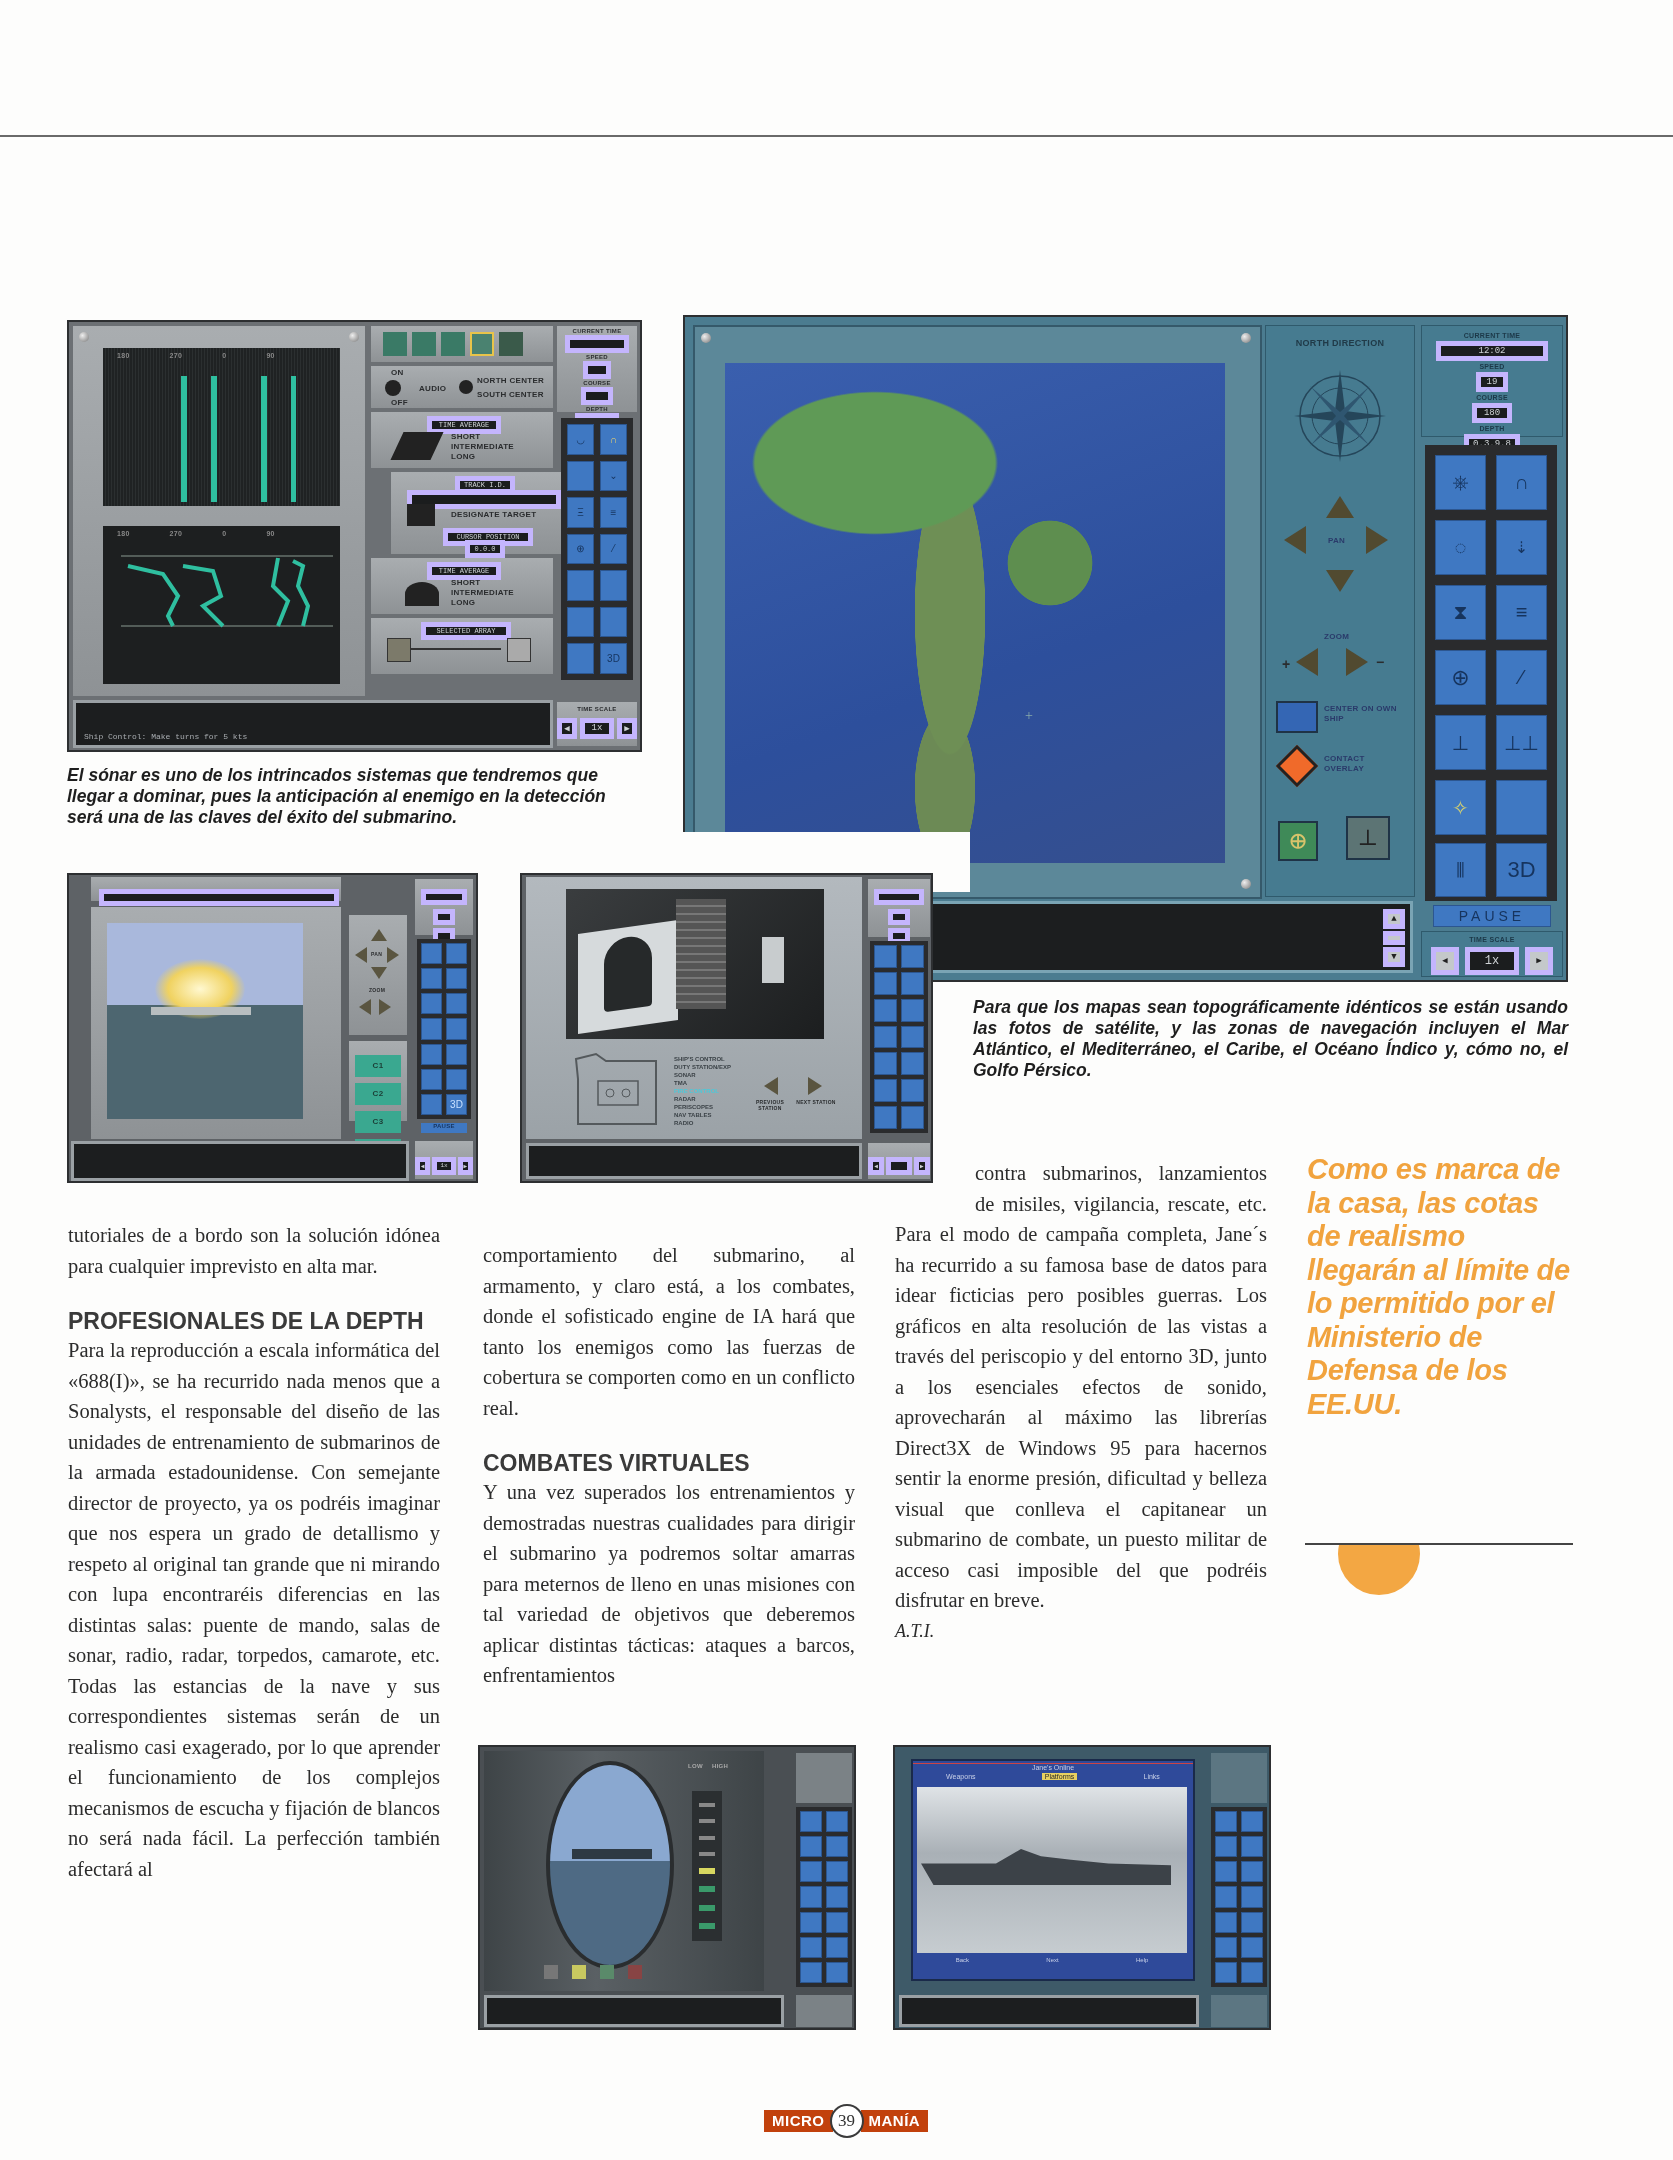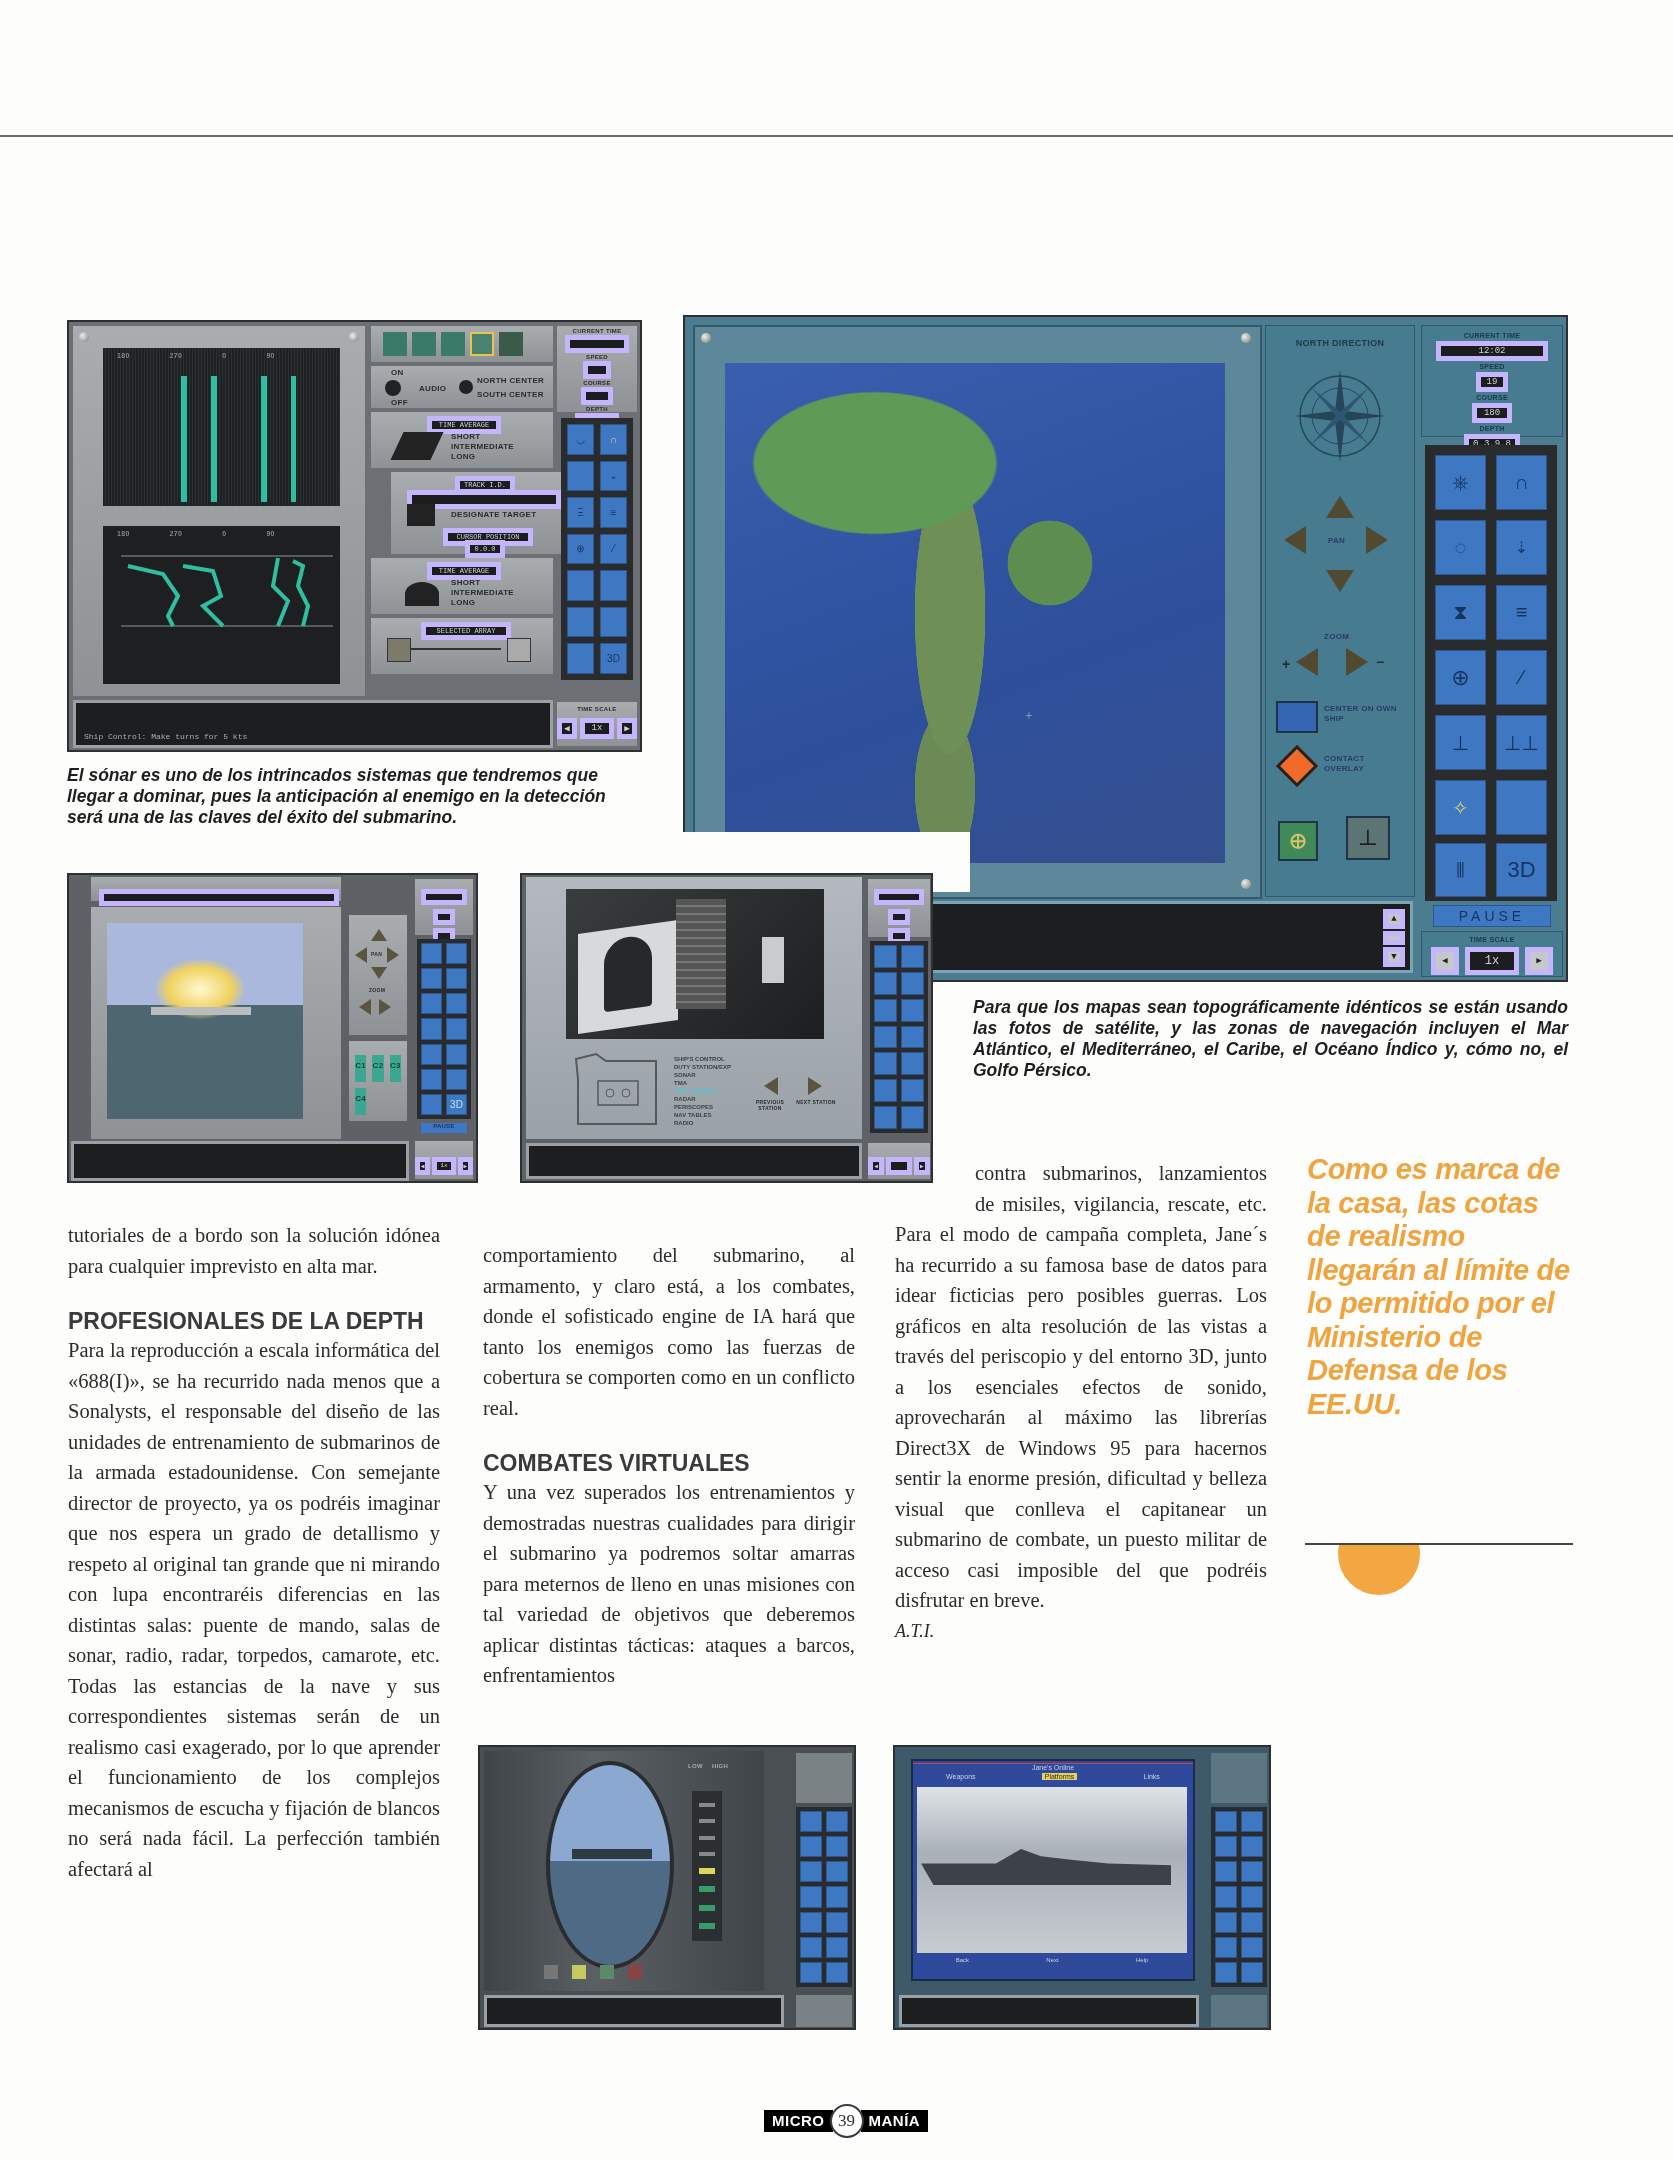--- a/index.html
+++ b/index.html
@@ -14,21 +14,21 @@
   .lcd{background:#1b1d1e;color:#cfd3d6;font-family:"Liberation Mono",monospace;font-size:9px;text-align:center;border:5px solid #c4b5fd;}
   .lbl{font-family:"Liberation Sans",sans-serif;font-size:8px;color:#2a2c2e;font-weight:bold;letter-spacing:.3px;}
   .caption{position:absolute;font-family:"Liberation Sans",sans-serif;font-style:italic;font-weight:bold;color:#1e1e1e;font-size:17.5px;line-height:21px;}
   .col{position:absolute;font-size:20.5px;line-height:30.5px;color:#2c2c2c;}
   .col p{margin:0;text-align:justify;}
   .col h2{margin:26px 0 0 0;font-family:"Liberation Sans",sans-serif;font-size:23px;line-height:28px;font-weight:bold;color:#3a3a3a;}
   .pull{position:absolute;left:1307px;top:1153px;width:265px;font-family:"Liberation Sans",sans-serif;font-weight:900;font-style:italic;color:#f1a33e;font-size:29px;line-height:33.5px;letter-spacing:-.3px;}
   .pull-rule{position:absolute;left:1305px;top:1543px;width:268px;height:2px;background:#444;}
   .pull-dot{position:absolute;left:1338px;top:1513px;width:82px;height:82px;border-radius:50%;background:#f3a743;clip-path:inset(32px 0 0 0);}
   .footer{position:absolute;left:764px;top:2110px;height:22px;display:flex;align-items:center;}
-  .footer .seg{background:#000000;color:#fff;font-family:"Liberation Sans",sans-serif;font-weight:900;font-size:15px;padding:2px 8px;letter-spacing:.5px;height:18px;line-height:18px;}
+  .footer .seg{background:#c2410c;color:#fff;font-family:"Liberation Sans",sans-serif;font-weight:900;font-size:15px;padding:2px 8px;letter-spacing:.5px;height:18px;line-height:18px;}
   .footer .num{width:30px;height:30px;border-radius:50%;border:2px solid #3b3b3b;background:#fff;color:#333;font-family:"Liberation Serif",serif;font-size:17px;display:flex;align-items:center;justify-content:center;margin:0 -3px;z-index:2;}
 </style>
 </head>
 <body>
 
 <div class="rule-top"></div>
 
 <div class="shot" style="left:67px;top:320px;width:575px;height:432px;background:#6c7074;">
 
   <div class="panel-grey" style="position:absolute;left:4px;top:4px;width:292px;height:370px;">
@@ -256,21 +256,21 @@
   <div class="panel-grey" style="position:absolute;left:280px;top:40px;width:58px;height:120px;">
     <div style="position:absolute;left:22px;top:14px;border-left:8px solid transparent;border-right:8px solid transparent;border-bottom:12px solid #5a5540;"></div>
     <div style="position:absolute;left:6px;top:32px;border-top:8px solid transparent;border-bottom:8px solid transparent;border-right:12px solid #5a5540;"></div>
     <span class="lbl" style="position:absolute;left:22px;top:36px;font-size:5px">PAN</span>
     <div style="position:absolute;left:38px;top:32px;border-top:8px solid transparent;border-bottom:8px solid transparent;border-left:12px solid #5a5540;"></div>
     <div style="position:absolute;left:22px;top:52px;border-left:8px solid transparent;border-right:8px solid transparent;border-top:12px solid #5a5540;"></div>
     <span class="lbl" style="position:absolute;left:20px;top:72px;font-size:5px">ZOOM</span>
     <div style="position:absolute;left:10px;top:84px;border-top:8px solid transparent;border-bottom:8px solid transparent;border-right:12px solid #5a5540;"></div>
     <div style="position:absolute;left:30px;top:84px;border-top:8px solid transparent;border-bottom:8px solid transparent;border-left:12px solid #5a5540;"></div>
   </div>
-  <div class="panel-grey" style="position:absolute;left:280px;top:166px;width:58px;height:80px;display:grid;grid-template-columns:1fr 1fr 1fr;gap:6px;padding:14px 6px 6px;box-sizing:border-box;">
+  <div class="panel-grey" style="position:absolute;left:280px;top:166px;width:58px;height:80px;display:grid;grid-template-columns:1fr;gap:6px;padding:14px 6px 6px;box-sizing:border-box;">
     <div class="lbl" style="background:#3aa890;color:#1c4038;text-align:center;line-height:22px">C1</div>
     <div class="lbl" style="background:#3aa890;color:#1c4038;text-align:center;line-height:22px">C2</div>
     <div class="lbl" style="background:#3aa890;color:#1c4038;text-align:center;line-height:22px">C3</div>
     <div class="lbl" style="background:#3aa890;color:#1c4038;text-align:center;line-height:22px">C4</div>
   </div>
   <div class="panel-grey" style="position:absolute;left:346px;top:4px;width:58px;height:56px;">
     <div class="lcd" style="margin:10px 6px 4px;height:6px"></div>
     <div class="lcd" style="margin:3px 18px;height:6px"></div>
     <div class="lcd" style="margin:3px 18px;height:6px"></div>
     <div class="lcd" style="margin:3px 14px;height:6px"></div>

